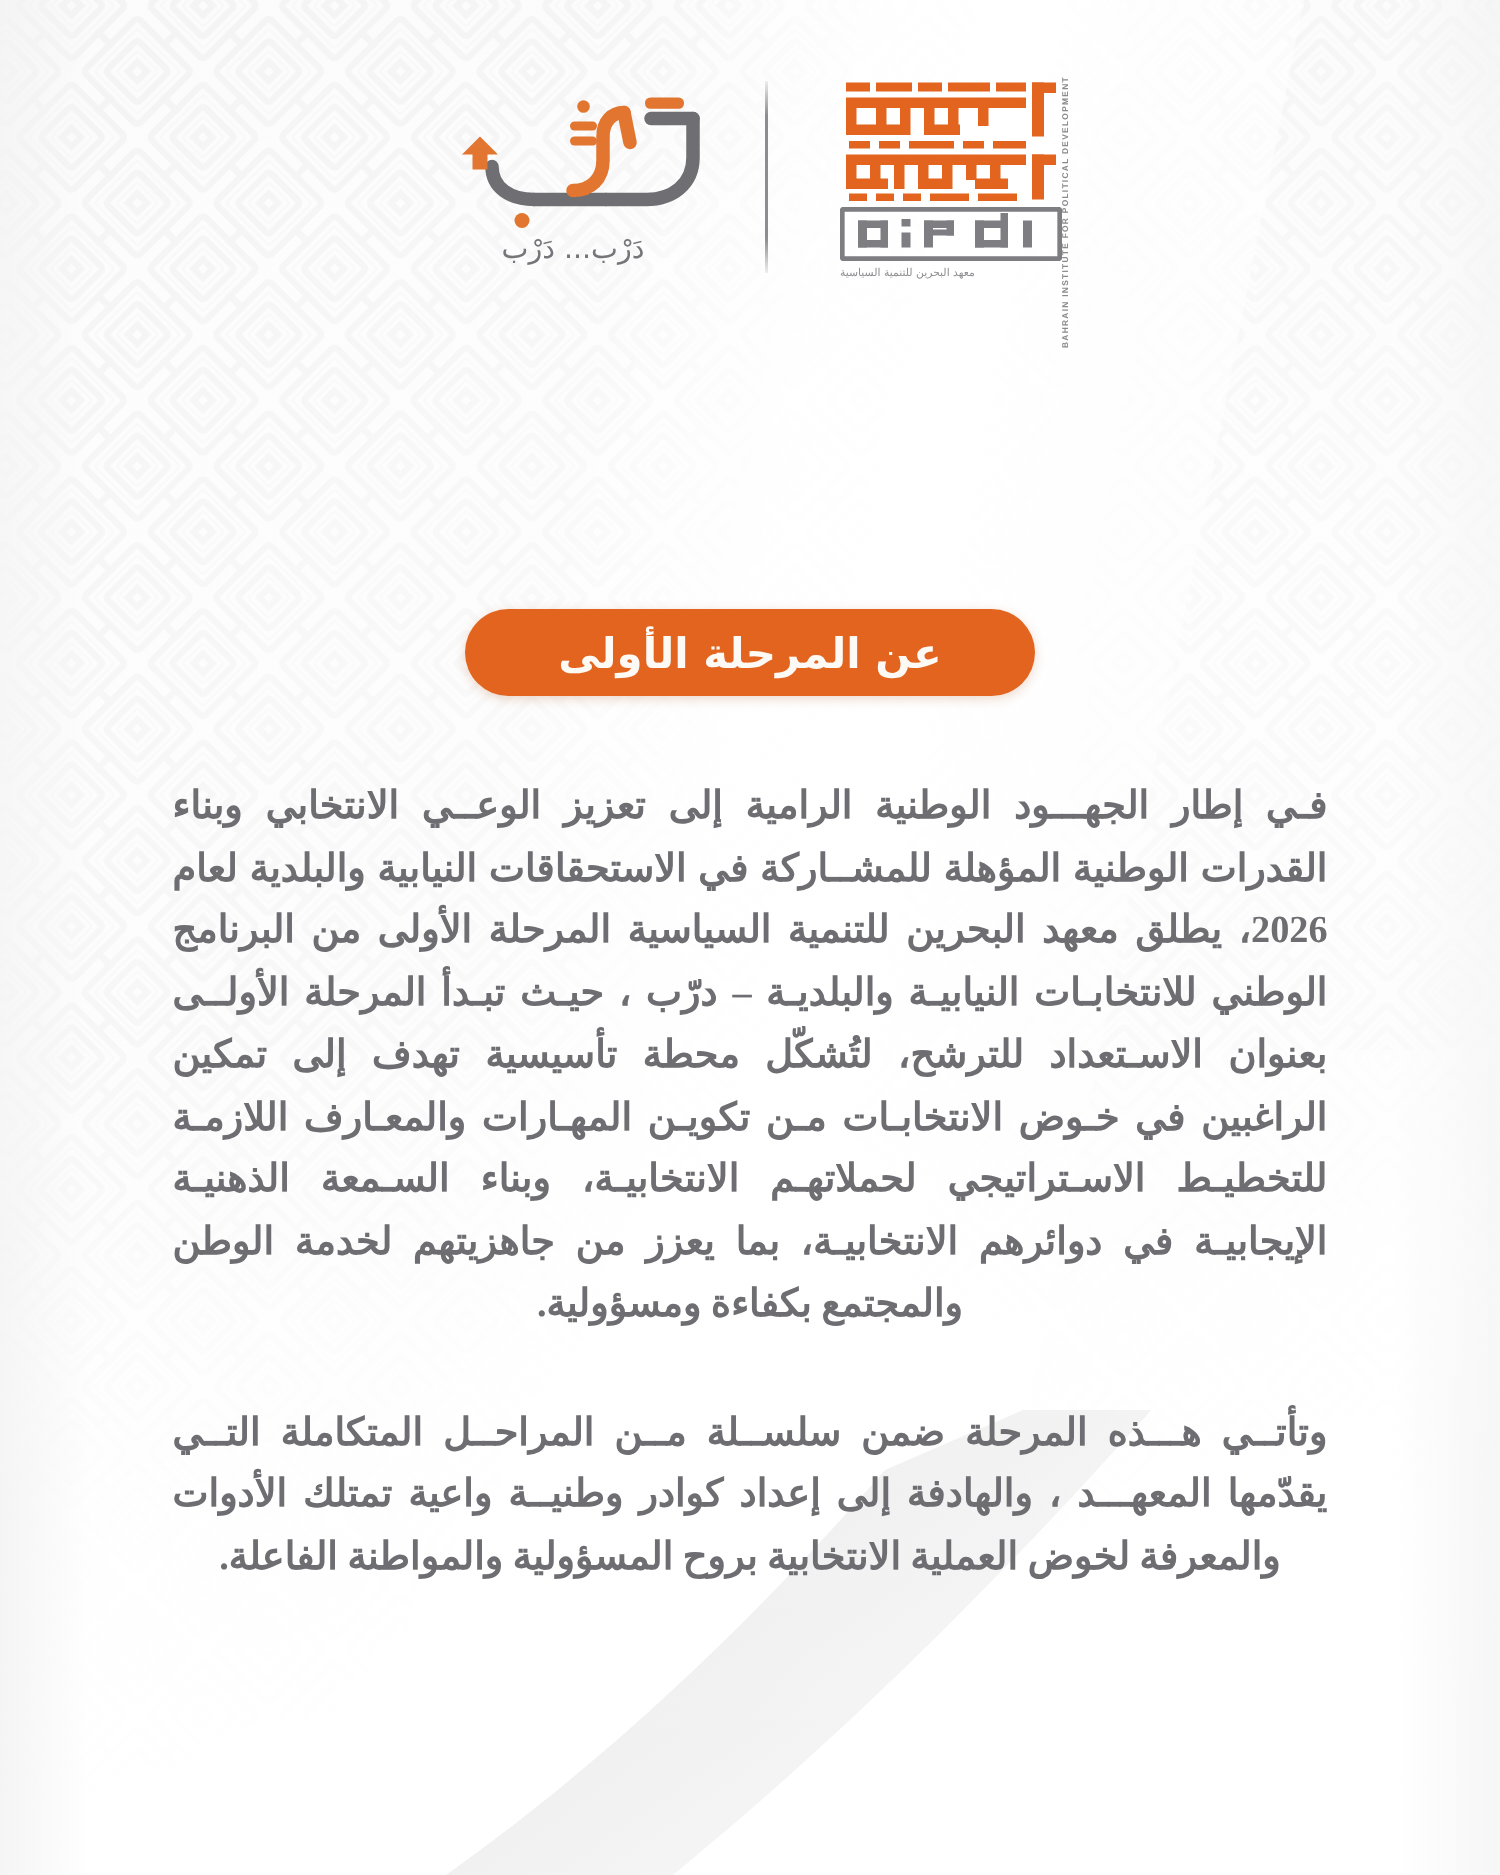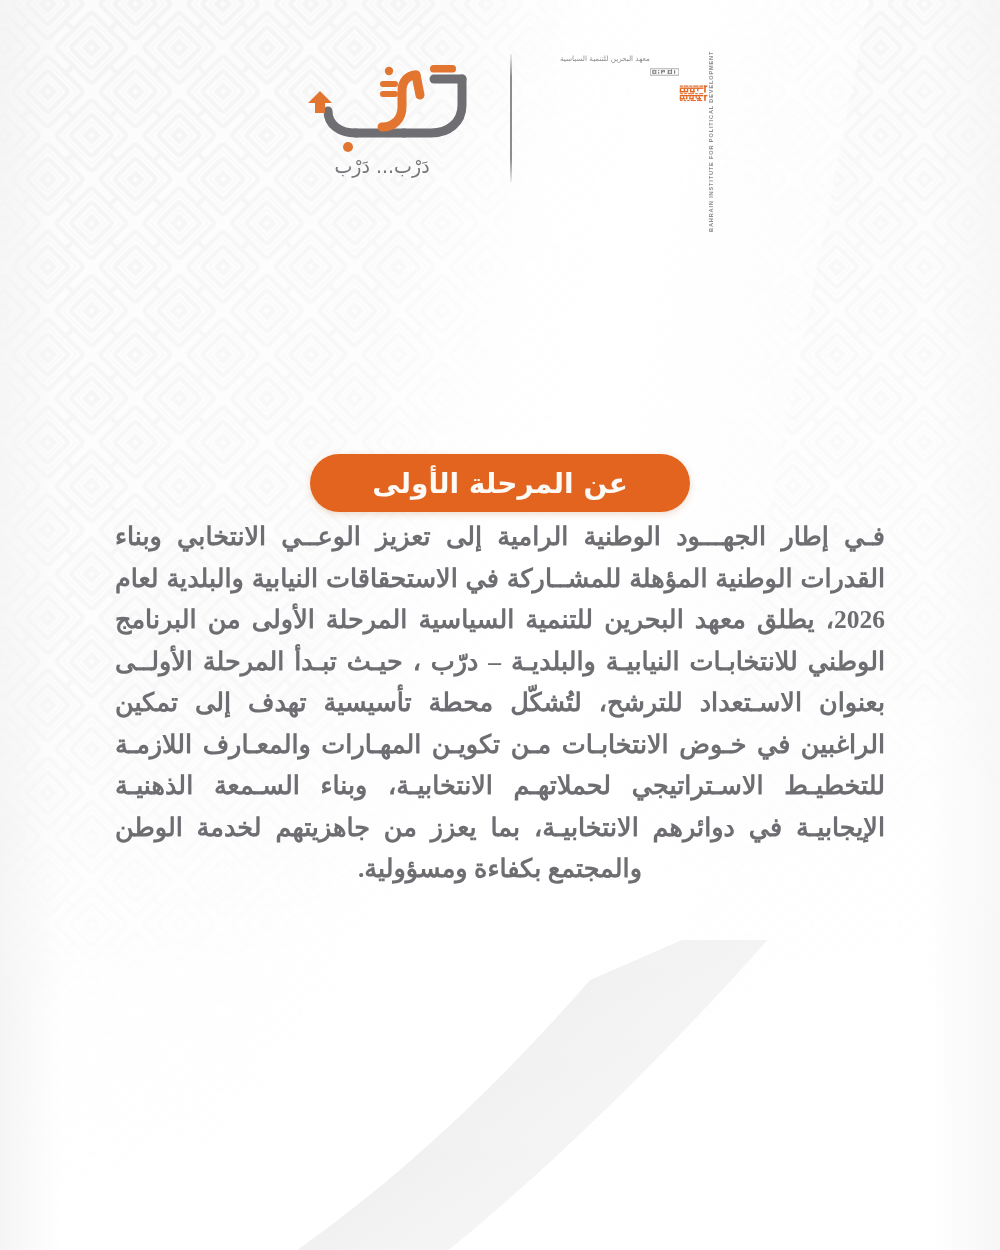--- a/index.html
+++ b/index.html
@@ -102,22 +102,22 @@
     width: 178px;
     height: 150px;
     display: flex;
     flex-direction: row;
     align-items: flex-start;
     justify-content: flex-start;
   }
   .bipd-stack {
     width: 148px;
     display: flex;
-    flex-direction: row;
-    align-items: flex-start;
+    flex-direction: column;
+    align-items: flex-end;
     padding-top: 8px;
   }
   .bipd-wordmark {
     width: 148px;
     height: 84px;
   }
   .bipd-acronym {
     width: 148px;
     height: 36px;
     margin-top: 3px;
@@ -193,21 +193,20 @@
     padding: 0 40px;
     border-radius: 34px;
     background: #e2641e;
     color: #fdfaf6;
     font-size: 28px;
     font-weight: 700;
     letter-spacing: 0.2px;
     direction: rtl;
     box-shadow: 0 2px 7px rgba(180,86,22,0.22);
     font-family: "DejaVu Sans", sans-serif;
-    margin-top: 48px;
   }
 
   
   .body-copy {
     position: absolute;
     top: 516px;
     right: 115px;
     width: 770px;
     direction: rtl;
     text-align: justify;
@@ -400,15 +399,16 @@
     </div>
 
   </div>
 
   <div class="badge-row">
     <div class="badge">عن المرحلة الأولى</div>
   </div>
 
   <div class="body-copy">
     <p class="para">فـي إطار الجهـــود الوطنية الرامية إلى تعزيز الوعــي الانتخابي وبناء القدرات الوطنية المؤهلة للمشــاركة في الاستحقاقات النيابية والبلدية لعام 2026، يطلق معهد البحرين للتنمية السياسية المرحلة الأولى من البرنامج الوطني للانتخابـات النيابيـة والبلديـة – درّب ، حيـث تبـدأ المرحلة الأولــى بعنوان الاسـتعداد للترشح، لتُشكّل محطة تأسيسية تهدف إلى تمكين الراغبين في خـوض الانتخابـات مـن تكويـن المهـارات والمعـارف اللازمـة للتخطيـط الاسـتراتيجي لحملاتهـم الانتخابيـة، وبناء السـمعة الذهنيـة الإيجابيـة في دوائرهم الانتخابيـة، بما يعزز من جاهزيتهم لخدمة الوطن والمجتمع بكفاءة ومسؤولية.</p>
+    <p class="para">وتأتــي هـــذه المرحلة ضمن سلســلة مــن المراحــل المتكاملة التــي يقدّمها المعهـــد ، والهادفة إلى إعداد كوادر وطنيــة واعية تمتلك الأدوات والمعرفة لخوض العملية الانتخابية بروح المسؤولية والمواطنة الفاعلة.</p>
   </div>
 
 </div>
 
 </body></html>

